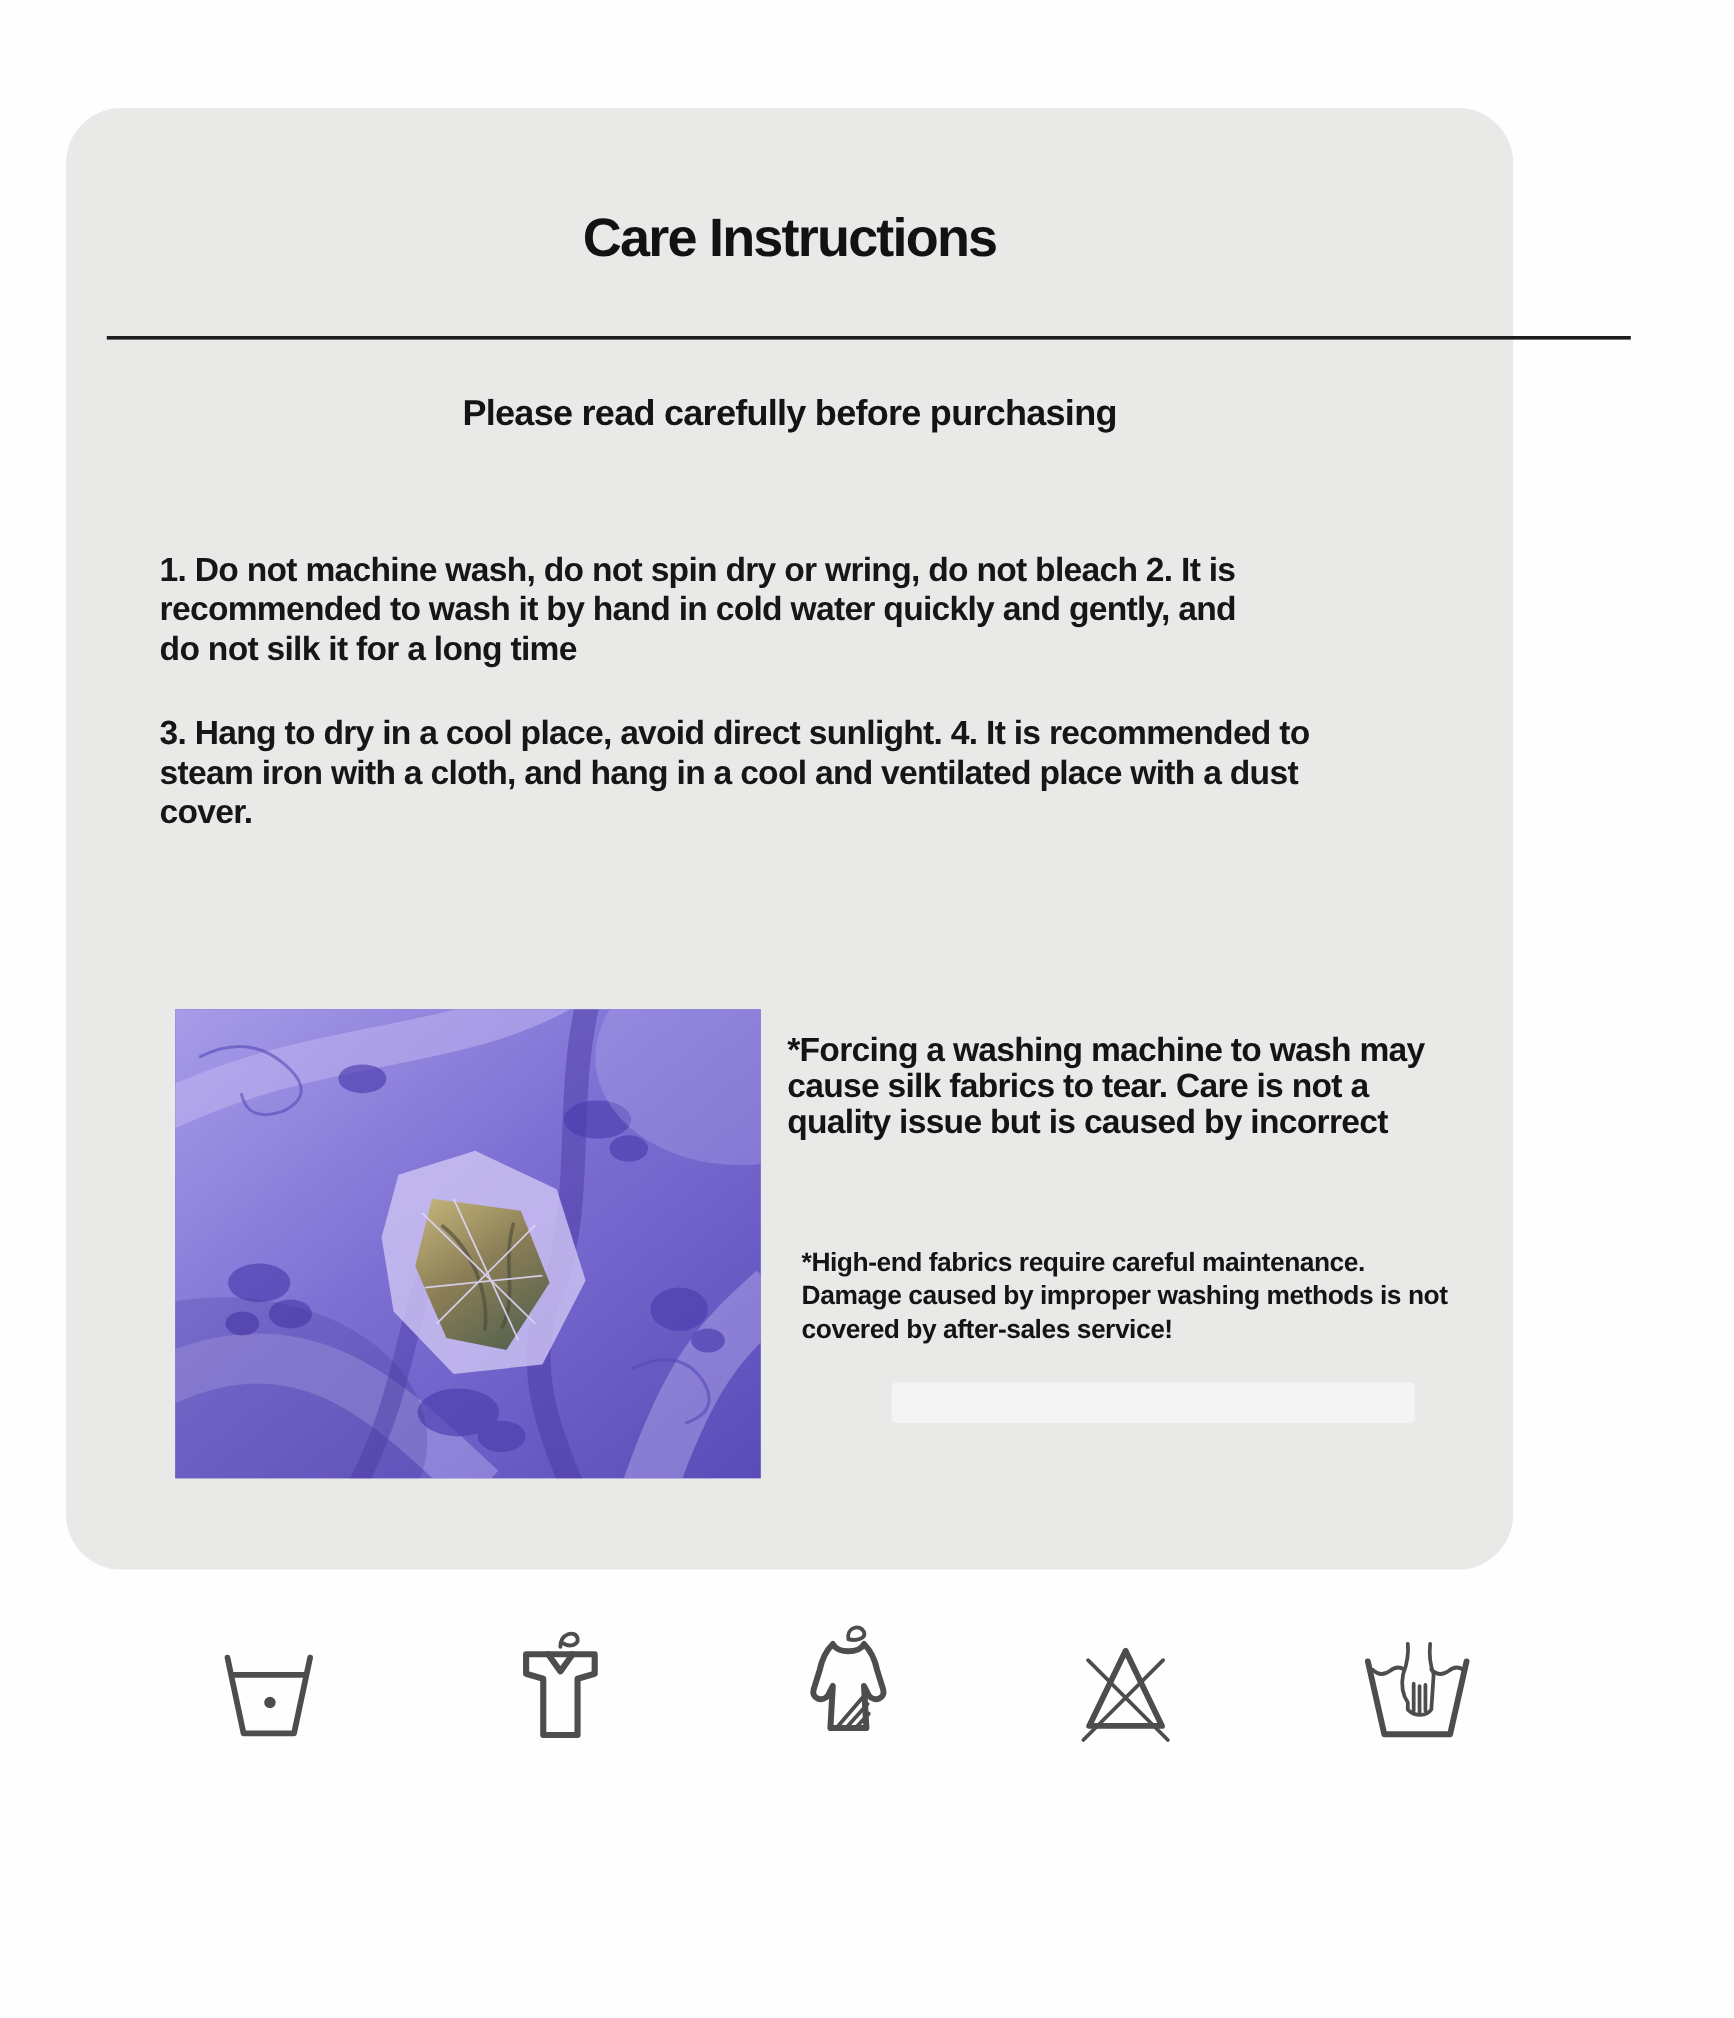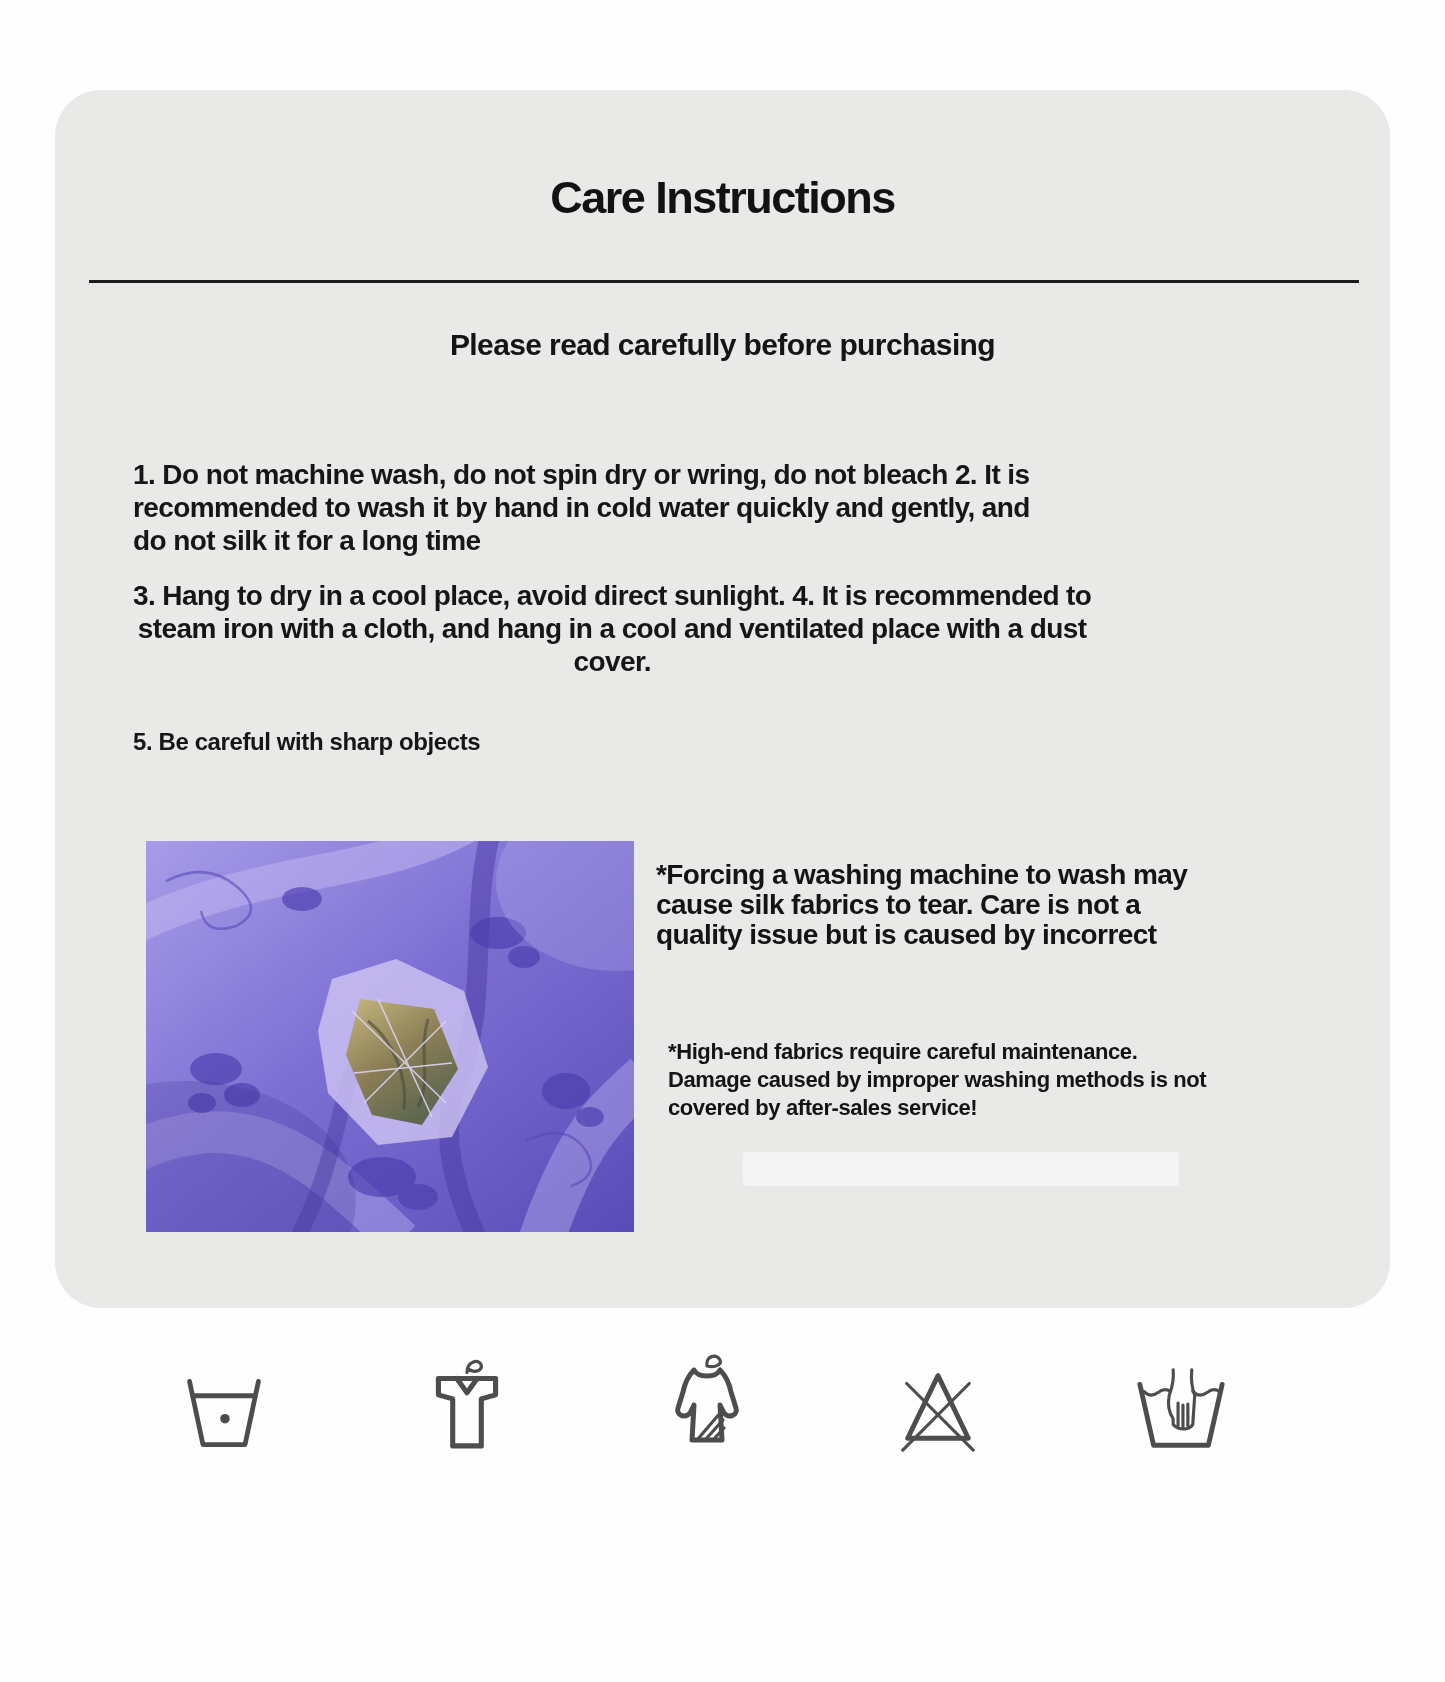--- a/index.html
+++ b/index.html
@@ -3,21 +3,21 @@
 <meta charset="utf-8">
 <style>
   * { margin:0; padding:0; box-sizing:border-box; }
   html,body { background:#ffffff; }
   .page {
     position:relative; width:1445px; height:1682px;
     background:#fefefe; overflow:hidden;
     font-family:"Liberation Sans", sans-serif; color:#141414;
   }
   .card {
-    position:absolute; left:55px; top:90px; width:1335px; height:1218px;
+    position:absolute; left:55px; top:90px; width:1206px; height:1218px;
     background:#e9e9e8; border-radius:46px;
   }
   .card-title {
     position:absolute; left:0; top:82px; width:100%;
     text-align:center; font-size:45px; font-weight:bold;
     letter-spacing:-1.5px; color:#121212; white-space:nowrap;
   }
   .divider {
     position:absolute; left:34px; top:190px; width:1270px; height:0;
     border-top:3px solid #1d1d1d;
@@ -26,21 +26,21 @@
     position:absolute; left:0; top:238px; width:100%;
     text-align:center; font-size:30px; font-weight:bold;
     letter-spacing:-0.6px; color:#141414; white-space:nowrap;
   }
   .para {
     position:absolute; left:78px; font-size:28px; font-weight:bold;
     letter-spacing:-0.6px; line-height:33px; color:#161616;
   }
   .para div { white-space:nowrap; }
   .para-1 { top:368px; }
-  .para-2 { top:489px;text-align:center; }
+  .para-2 { top:504px; }
   .note {
     position:absolute; left:78px; top:638px; font-size:24px; font-weight:bold;
     letter-spacing:-0.4px; color:#161616; white-space:nowrap;
   }
   .photo {
     position:absolute; left:91px; top:751px; width:488px; height:391px;
     overflow:hidden; background:#7d70d4;
   }
   .photo svg { display:block; width:100%; height:100%; }
   .warning {
@@ -92,21 +92,20 @@
       <div>recommended to wash it by hand in cold water quickly and gently, and</div>
       <div>do not silk it for a long time</div>
     </div>
 
     <div class="para para-2">
       <div>3. Hang to dry in a cool place, avoid direct sunlight. 4. It is recommended to</div>
       <div>steam iron with a cloth, and hang in a cool and ventilated place with a dust</div>
       <div>cover.</div>
     </div>
 
-    <div class="note">5. Be careful with sharp objects</div>
 
     <div class="photo">
       <svg viewBox="0 0 488 391" preserveAspectRatio="none">
         <defs>
           <linearGradient id="fab" x1="0" y1="0" x2="1" y2="1">
             <stop offset="0" stop-color="#a79ce8"></stop>
             <stop offset="0.45" stop-color="#7d70d4"></stop>
             <stop offset="1" stop-color="#5a4cb8"></stop>
           </linearGradient>
           <linearGradient id="hole" x1="0" y1="0" x2="0.6" y2="1">

